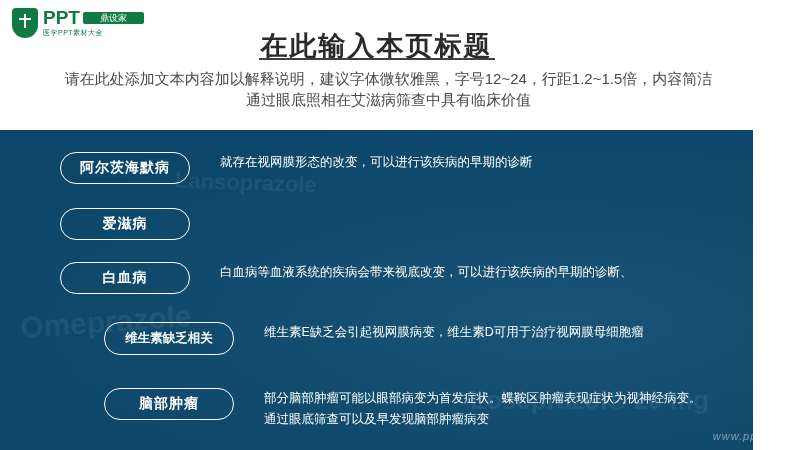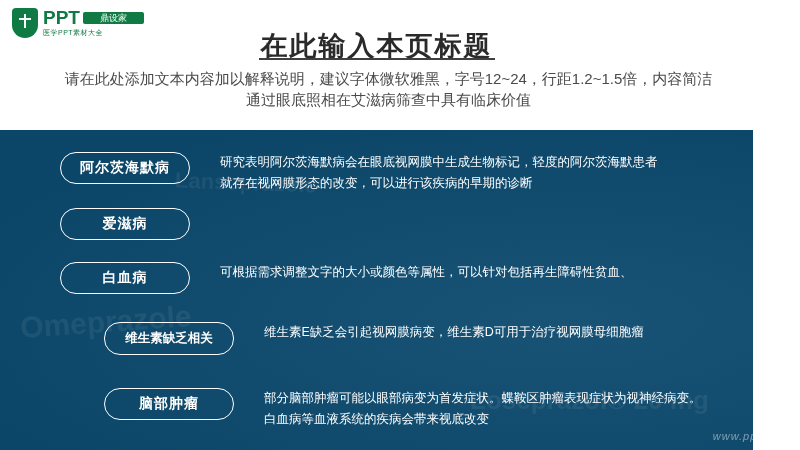--- a/index.html
+++ b/index.html
@@ -236,48 +236,47 @@
     <div class="panel-bg-text bg1">Omeprazole</div>
     <div class="panel-bg-text bg2">Loseprazol® 20 mg</div>
     <div class="panel-bg-text bg3">Lansoprazole</div>
     <div class="panel-vignette"></div>
 
     <div class="rows">
 
       <div class="row r0">
         <div class="tag">阿尔茨海默病</div>
         <div class="desc">
-          <div>研究表明阿尔茨海默病会在眼底视网膜中生成生物标记，轻度的阿尔茨海默患者</div>
           <div>就存在视网膜形态的改变，可以进行该疾病的早期的诊断</div>
         </div>
       </div>
 
       <div class="row r1">
         <div class="tag">爱滋病</div>
       </div>
 
       <div class="row r2">
         <div class="tag">白血病</div>
         <div class="desc">
-          <div>可根据需求调整文字的大小或颜色等属性，可以针对包括再生障碍性贫血、</div>
+          <div>白血病等血液系统的疾病会带来视底改变，可以进行该疾病的早期的诊断、</div>
         </div>
       </div>
 
       <div class="row r3">
         <div class="tag small">维生素缺乏相关</div>
         <div class="desc">
           <div>维生素E缺乏会引起视网膜病变，维生素D可用于治疗视网膜母细胞瘤</div>
         </div>
       </div>
 
       <div class="row r4">
         <div class="tag">脑部肿瘤</div>
         <div class="desc">
           <div>部分脑部肿瘤可能以眼部病变为首发症状。蝶鞍区肿瘤表现症状为视神经病变。</div>
-          <div>白血病等血液系统的疾病会带来视底改变</div>
+          <div>通过眼底筛查可以及早发现脑部肿瘤病变</div>
         </div>
       </div>
 
     </div>
 
     <div class="watermark">www.pptsr.com</div>
   </div>
 
 </div>
 

